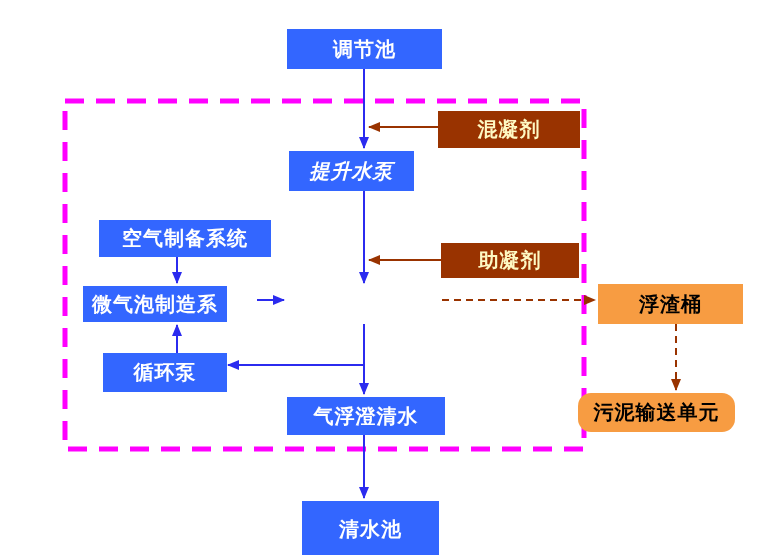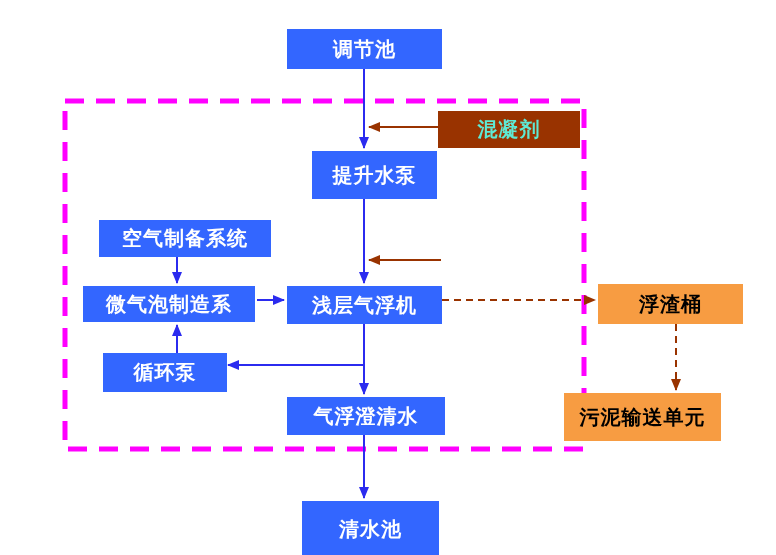--- a/index.html
+++ b/index.html
@@ -32,21 +32,21 @@
     letter-spacing: 1px;
     white-space: nowrap;
     box-sizing: border-box;
   }
   .node.process {
     background: #3366FF;
     color: #ffffff;
   }
   .node.chemical {
     background: #993300;
-    color: #5eead4;
+    color: #fef9c3;
   }
   .node.external {
     background: #F79C42;
     color: #000000;
   }
 </style>
 </head>
 <body>
 
 <div id="canvas">
@@ -76,32 +76,32 @@
     <line x1="441" y1="260" x2="369" y2="260" stroke="#993300" stroke-width="2" marker-end="url(#arrBrown)"></line>
 
     <line x1="442" y1="300" x2="595" y2="300" stroke="#993300" stroke-width="2" stroke-dasharray="7 5" marker-end="url(#arrBrown)"></line>
     <line x1="676" y1="324" x2="676" y2="390" stroke="#993300" stroke-width="2" stroke-dasharray="7 5" marker-end="url(#arrBrown)"></line>
   </svg>
 
   <div class="node process" style="left:287px; top:29px;  width:155px; height:40px;">调节池</div>
 
   <div class="node chemical" style="left:438px; top:111px; width:142px; height:37px;">混凝剂</div>
 
-  <div class="node process" style="left:312px; top:151px; width:125px; height:48px;">提升水泵</div>
+  <div class="node process" style="left:289px; top:151px; width:125px; height:40px;font-style:italic;">提升水泵</div>
 
   <div class="node process" style="left:99px;  top:220px; width:172px; height:37px;">空气制备系统</div>
 
+  <div class="node chemical" style="left:441px; top:243px; width:138px; height:35px;">助凝剂</div>
 
-  <div class="node process" style="left:83px;  top:286px; width:172px; height:36px;">微气泡制造系</div>
+  <div class="node process" style="left:83px;  top:286px; width:144px; height:36px;">微气泡制造系</div>
 
-  <div class="node process" style="left:287px; top:286px; width:155px; height:38px;">浅层气浮机</div>
 
   <div class="node external" style="left:598px; top:284px; width:145px; height:40px;font-family:Liberation Mono, monospace;">浮渣桶</div>
 
   <div class="node process" style="left:103px; top:353px; width:124px; height:39px;">循环泵</div>
 
   <div class="node process" style="left:287px; top:397px; width:158px; height:38px;text-align:center;">气浮澄清水</div>
 
-  <div class="node external" style="left:564px; top:393px; width:157px; height:48px;">污泥输送单元</div>
+  <div class="node external" style="left:578px; top:393px; width:157px; height:39px;border-radius:13px;">污泥输送单元</div>
 
   <div class="node process" style="left:302px; top:501px; width:137px; height:56px;">清水池</div>
 
 </div>
 
 </body></html>

